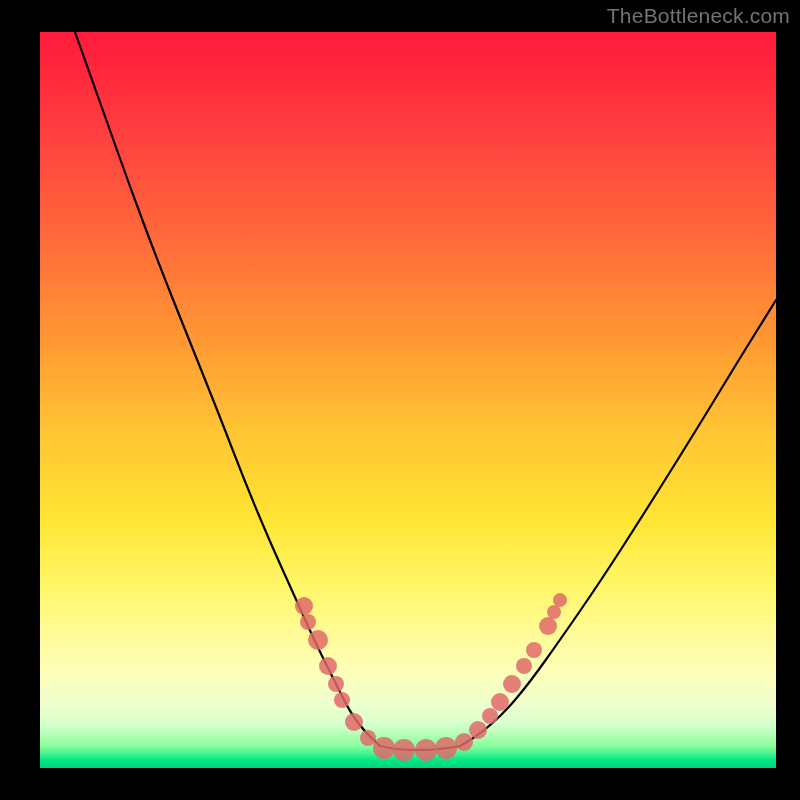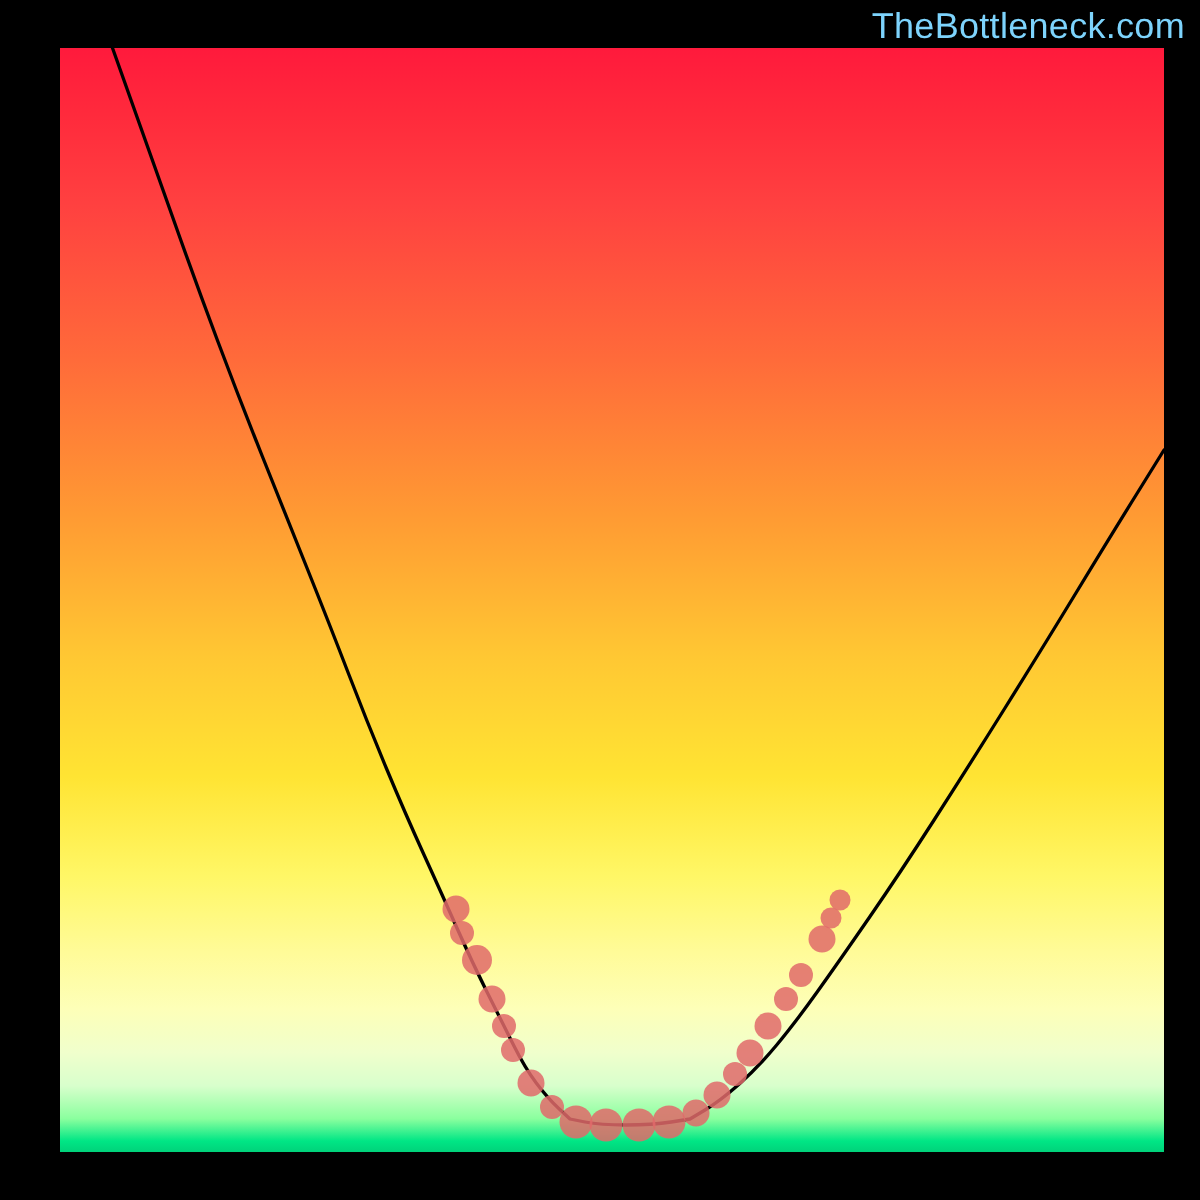--- a/index.html
+++ b/index.html
@@ -41,22 +41,22 @@
       #d8ffcc 94%,
       #8aff9e 97%,
       #00e685 99%,
       #00d27a 100%
     );
   }
   .watermark {
     position: absolute;
     top: 4px;
     right: 10px;
-    color: #7dd3fc;
-    font-size: 24px;
+    color: #737373;
+    font-size: 21px;
     font-weight: 400;
     letter-spacing: 0.2px;
   }
   svg.curve {
     position: absolute;
     left: 0;
     top: 0;
     width: 736px;
     height: 736px;
     overflow: visible;

